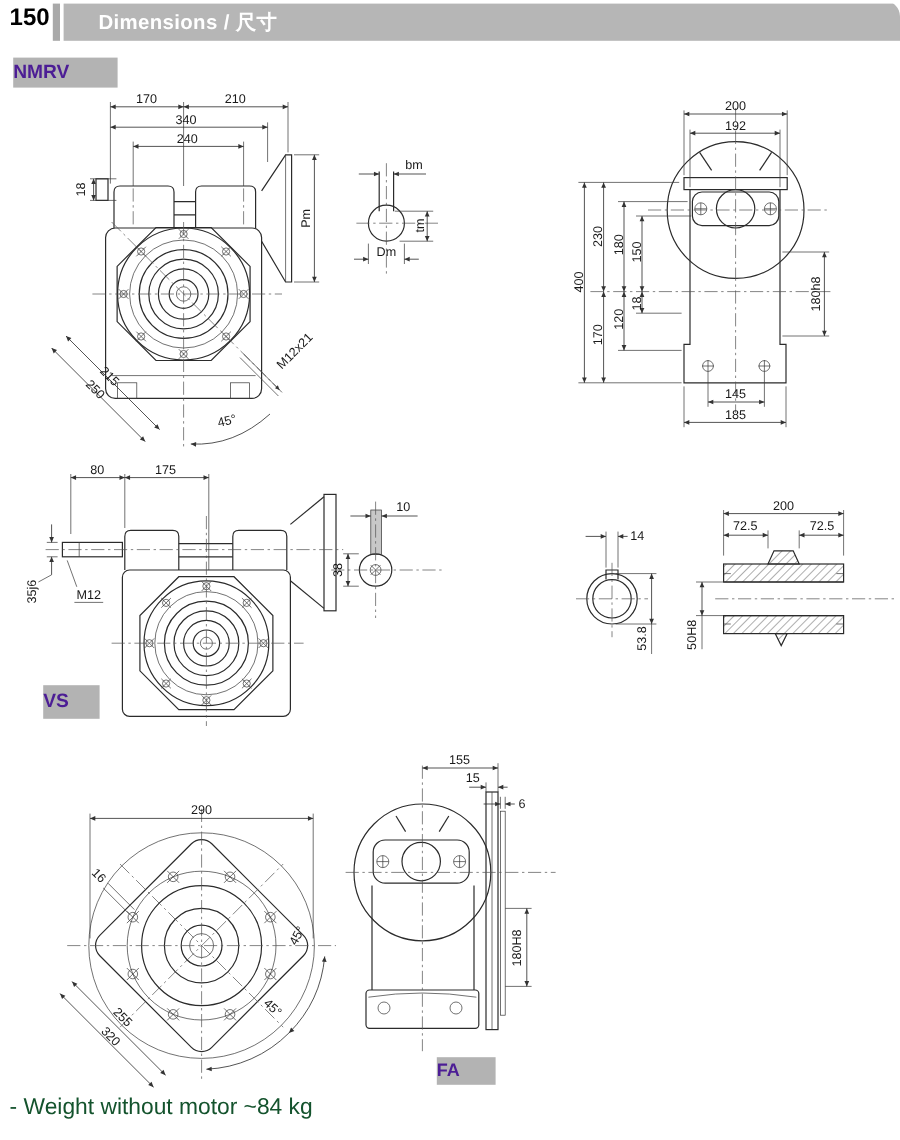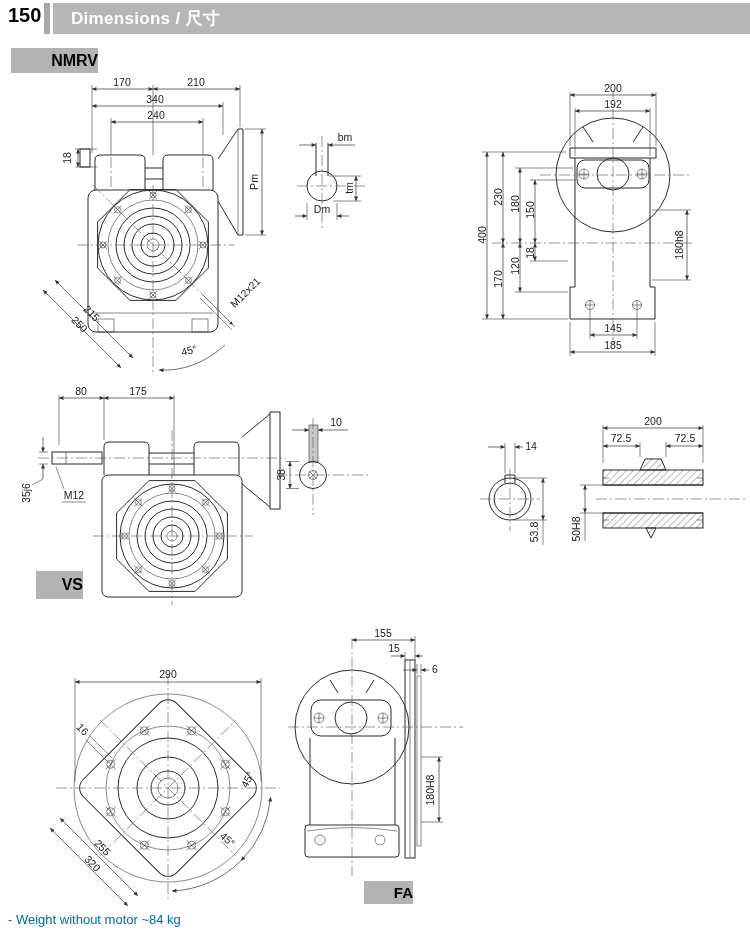--- a/index.html
+++ b/index.html
@@ -1,35 +1,35 @@
 <!DOCTYPE html>
 <html><head>
 <meta charset="utf-8">
 <style>
   html,body{margin:0;padding:0;background:#ffffff;}
   .page{position:relative;width:750px;height:950px;background:#fff;overflow:hidden;
-        font-family:"Liberation Sans",sans-serif;}
+        font-family:"Liberation Sans",sans-serif;border-radius:14px;}
   .hdr-num{position:absolute;left:8px;top:4px;width:34px;font-size:20px;font-weight:bold;color:#000;}
   .hdr-div{position:absolute;left:44px;top:3px;width:6px;height:31px;background:#a9a9a9;}
   .hdr-bar{position:absolute;left:53px;top:3px;width:697px;height:31px;background:#b6b6b6;
-           color:#fff;font-weight:bold;font-size:17px;line-height:31px;padding-left:18px;
+           color:#fff;font-weight:bold;font-size:17px;line-height:31px;padding-left:29px;
            box-sizing:border-box;letter-spacing:.3px;}
-  .badge{position:absolute;background:#b3b3b3;color:#000000;font-weight:bold;text-align:right;}
+  .badge{position:absolute;background:#b3b3b3;color:#4c1d95;font-weight:bold;text-align:left;}
   #b-nmrv{left:11px;top:48px;width:87px;height:25px;font-size:16px;line-height:25px;}
   #b-vs{left:36px;top:571px;width:47px;height:28px;font-size:16px;line-height:28px;}
   #b-fa{left:334px;top:881px;width:49px;height:23px;font-size:15px;line-height:23px;margin-left:30px;}
   .draw{position:absolute;}
   svg text{font-family:"Liberation Sans",sans-serif;font-size:10.5px;fill:#1a1a1a;text-anchor:middle;}
   .s{fill:none;stroke:#2b2b2b;stroke-width:1;}
   .t{fill:none;stroke:#3a3a3a;stroke-width:0.6;}
   .c{fill:none;stroke:#555;stroke-width:0.6;stroke-dasharray:11 3 2 3;}
   .d{fill:none;stroke:#333;stroke-width:0.7;}
   .h{fill:url(#hatch);stroke:#2b2b2b;stroke-width:1;}
   .g{fill:#c8c8c8;stroke:#3a3a3a;stroke-width:0.6;}
-  .footer-line{position:absolute;left:8px;font-size:13px;color:#0369a1;}
+  .footer-line{position:absolute;left:8px;font-size:19px;color:#14532d;}
   #f-en{top:912px;} #f-cn{top:930px;}
 </style>
 </head>
 <body>
 
 <div class="page">
 
   <svg width="0" height="0" style="position:absolute">
     <defs>
       <marker id="arr" viewBox="0 0 10 10" refX="9" refY="5" markerWidth="9" markerHeight="7" orient="auto-start-reverse">

